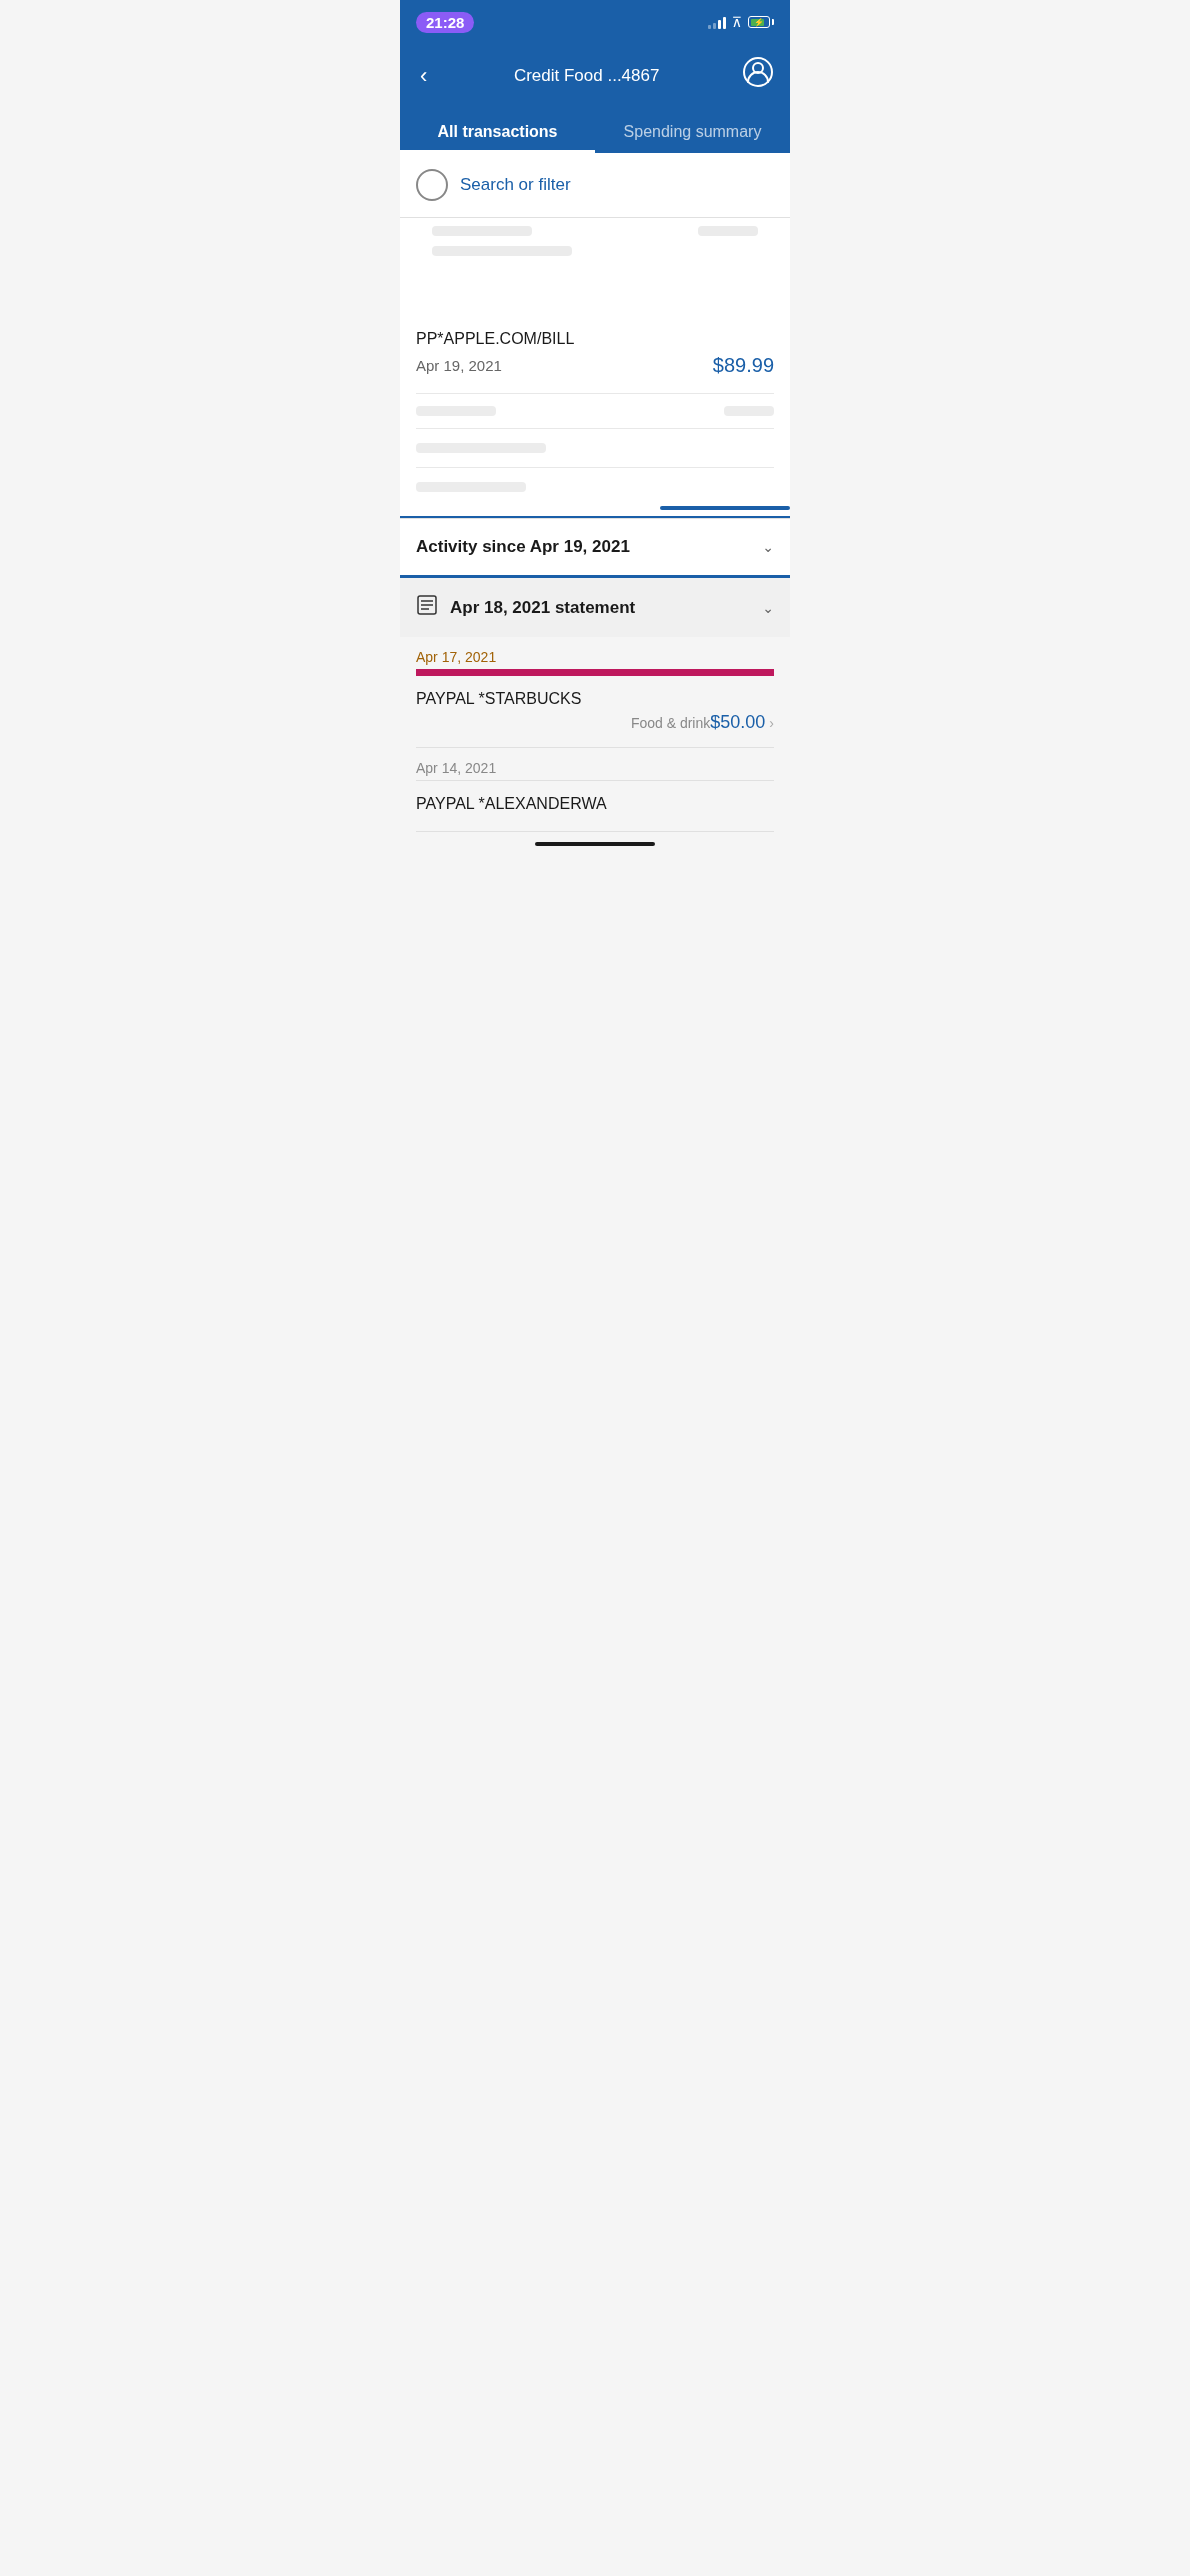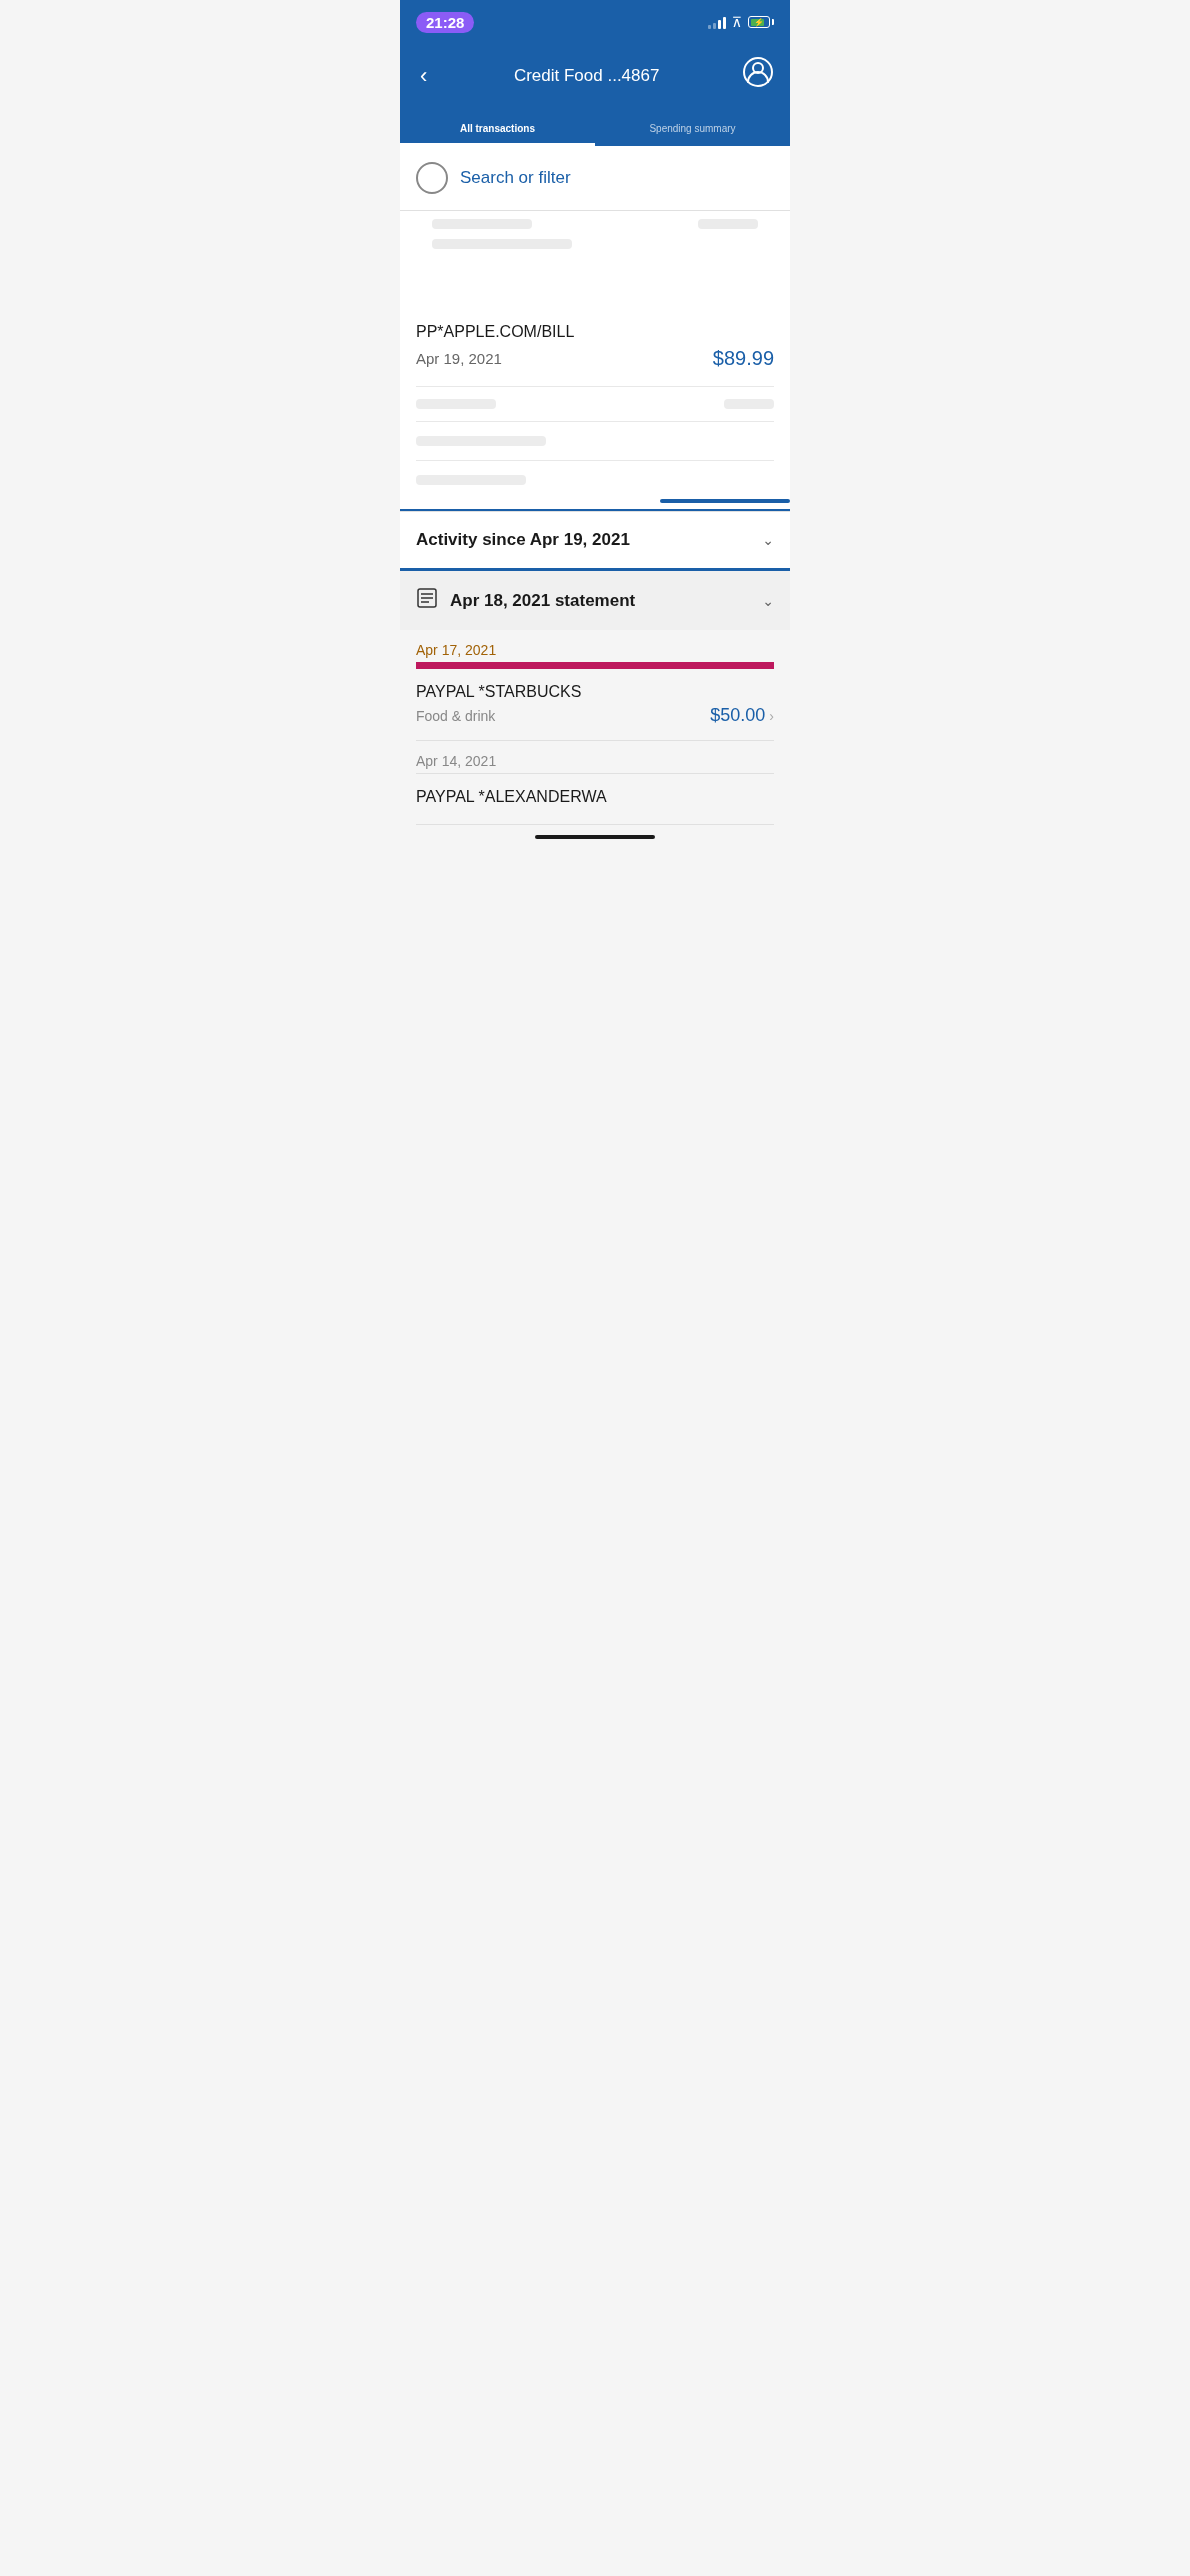--- a/index.html
+++ b/index.html
@@ -139,21 +139,21 @@
       background: #1a5fa8;
       display: flex;
       border-bottom: none;
     }
 
     .tab {
       flex: 1;
       text-align: center;
       padding: 12px 24px;
       color: rgba(255,255,255,0.7);
-      font-size: 10px;
+      font-size: 16px;
       cursor: pointer;
       position: relative;
     }
 
     .tab.active {
       color: white;
       font-weight: 600;
     }
 
     .tab.active::after {
@@ -334,21 +334,21 @@
 
     .stmt-merchant {
       font-size: 16px;
       color: #1a1a1a;
       font-weight: 500;
       margin-bottom: 4px;
     }
 
     .stmt-category-amount {
       display: flex;
-      justify-content: space-between;
+      justify-content: flex-end;
       align-items: center;
     }
 
     .stmt-category {
       font-size: 14px;
       color: #888;
     }
 
     .stmt-amount-row {
       display: flex;

